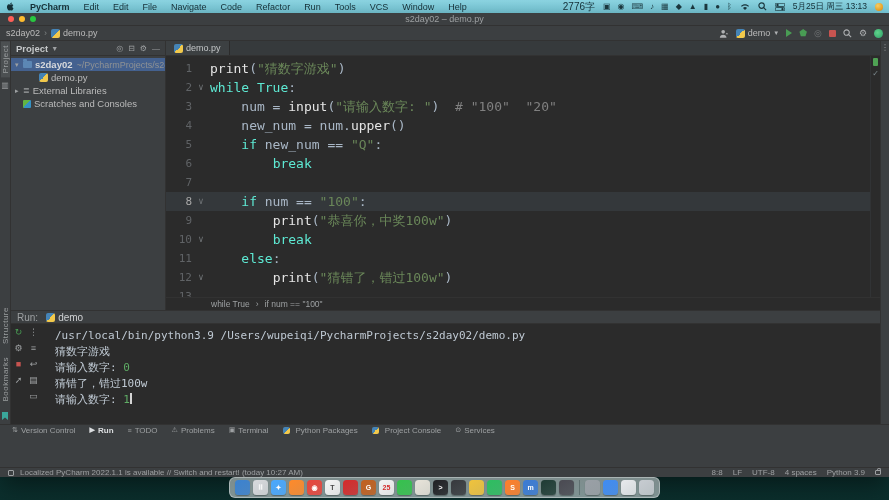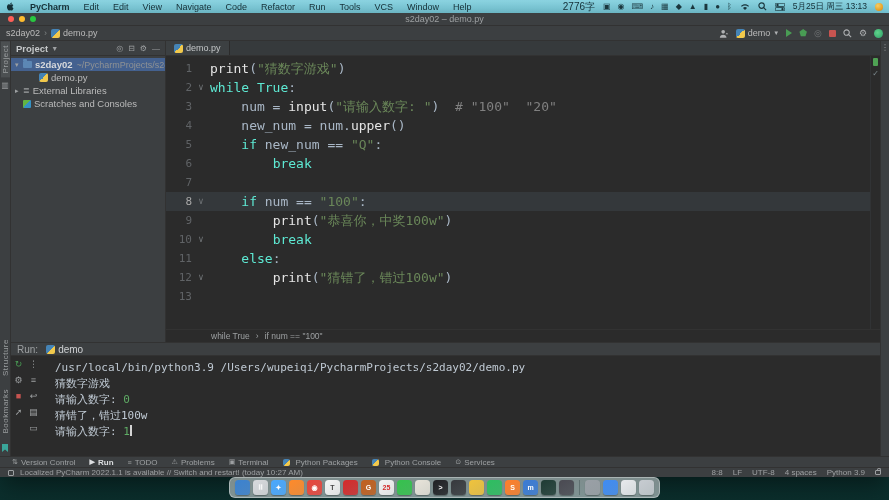--- a/index.html
+++ b/index.html
@@ -114,21 +114,21 @@
   .seg-i { color:#5fad65; }
   .cursor { display:inline-block; width:2px; height:11px; background:#d4d4d4; vertical-align:-1px; }
 
   
   .tw-bar { height:11px; background:#3c3f41; border-top:1px solid #323232; display:flex;
     align-items:center; font-size:8px; color:#9da0a2; padding-left:12px; gap:14px; }
   .tw-item { display:flex; align-items:center; gap:3px; white-space:nowrap; }
   .tw-item.active { color:#dcdee0; font-weight:bold; }
   .tw-glyph { font-size:7px; }
   .statusbar { height:10px; background:#3c3f41; border-top:1px solid #323232; display:flex;
-    align-items:center; font-size:8px; color:#9da0a2; padding:0 8px; }
+    align-items:center; font-size:8px; color:#9da0a2; padding:0 8px;margin-top:32px; }
   .sb-ic { width:6px; height:6px; border:1px solid #9da0a2; margin-right:6px; border-radius:1px; }
   .sb-right { margin-left:auto; display:flex; gap:10px; align-items:center; }
   .lock { width:6px; height:5px; border:1px solid #9da0a2; border-radius:1px; position:relative; }
   .lock:before { content:""; position:absolute; top:-3px; left:1px; width:2px; height:2px;
     border:1px solid #9da0a2; border-bottom:none; border-radius:2px 2px 0 0; }
 
   
   .desktop-bottom { position:absolute; left:0; right:0; bottom:0; height:23px; display:flex;
     justify-content:center; align-items:flex-end; }
   .dock { background:rgba(244,250,251,.5); border:1px solid rgba(255,255,255,.35);
@@ -147,21 +147,21 @@
   <div class="menubar">
     <span class="apple">
       <svg width="9" height="9" viewBox="0 0 16 16">
           <path fill="#16323a" d="M11.5 8.3c0-1.8 1.5-2.7 1.6-2.7-.9-1.3-2.2-1.4-2.7-1.5-1.1-.1-2.2.7-2.8.7-.6 0-1.5-.7-2.4-.6C4 4.2 2.9 4.9 2.3 6 1 8.2 2 11.5 3.2 13.3c.6.9 1.3 1.9 2.2 1.8.9 0 1.2-.6 2.3-.6s1.4.6 2.4.6 1.6-.9 2.2-1.8c.7-1 1-2 1-2.1-.1 0-1.8-.7-1.8-2.9zM9.7 2.9c.5-.6.8-1.4.7-2.2-.7 0-1.6.5-2.1 1.1-.5.5-.9 1.4-.8 2.2.9 0 1.7-.5 2.2-1.1z"></path>
         </svg>
     </span>
     <div id="mb-items" style="display:flex">
         <span class="menu-item app">PyCharm</span>
         <span class="menu-item">Edit</span>
         <span class="menu-item">Edit</span>
-        <span class="menu-item">View</span>
+        <span class="menu-item">File</span>
         <span class="menu-item">Navigate</span>
         <span class="menu-item">Code</span>
         <span class="menu-item">Refactor</span>
         <span class="menu-item">Run</span>
         <span class="menu-item">Tools</span>
         <span class="menu-item">VCS</span>
         <span class="menu-item">Window</span>
         <span class="menu-item">Help</span>
       </div>
     <div class="menubar-right">
@@ -442,21 +442,21 @@
         <span class="tw-item">
           <span class="tw-glyph">▣</span>
           <span>Terminal</span>
         </span>
         <span class="tw-item">
           <span class="py-ic" style="width: 7px; height: 7px;"></span>
           <span>Python Packages</span>
         </span>
         <span class="tw-item">
           <span class="py-ic" style="width: 7px; height: 7px;"></span>
-          <span>Python Console</span>
+          <span>Project Console</span>
         </span>
         <span class="tw-item">
           <span class="tw-glyph">⊙</span>
           <span>Services</span>
         </span>
       </div>
 
     <div class="statusbar">
       <span class="sb-ic"></span>
       <span>Localized PyCharm 2022.1.1 is available // Switch and restart! (today 10:27 AM)</span>

